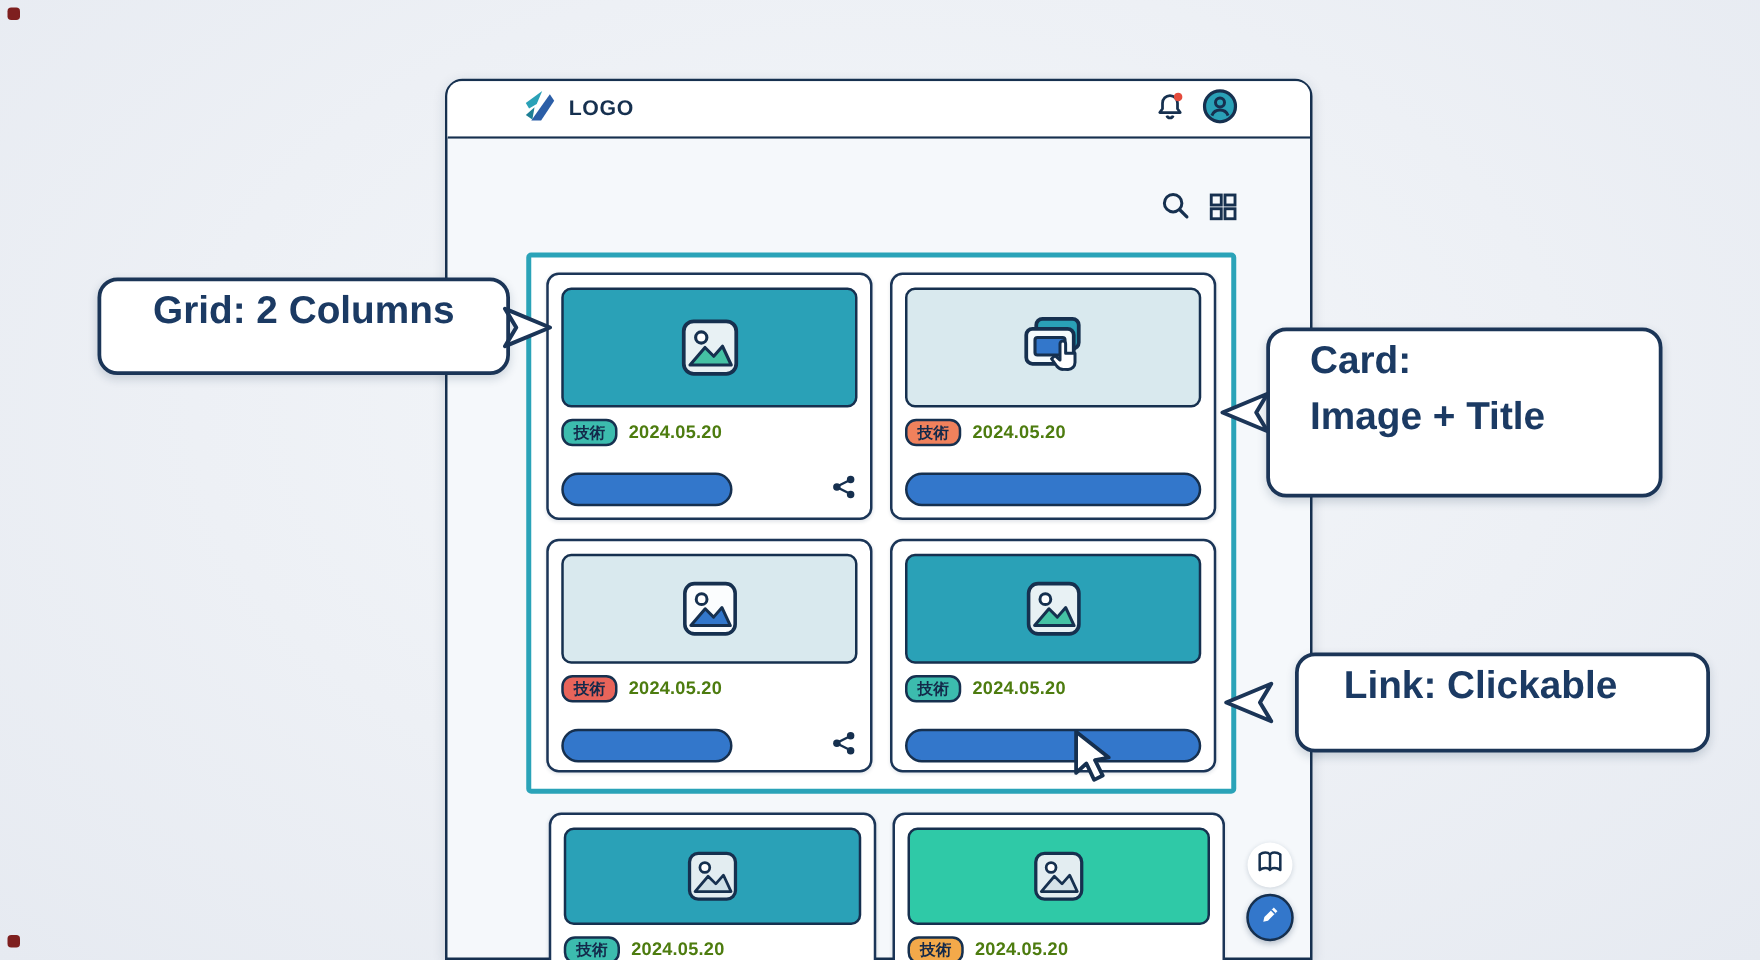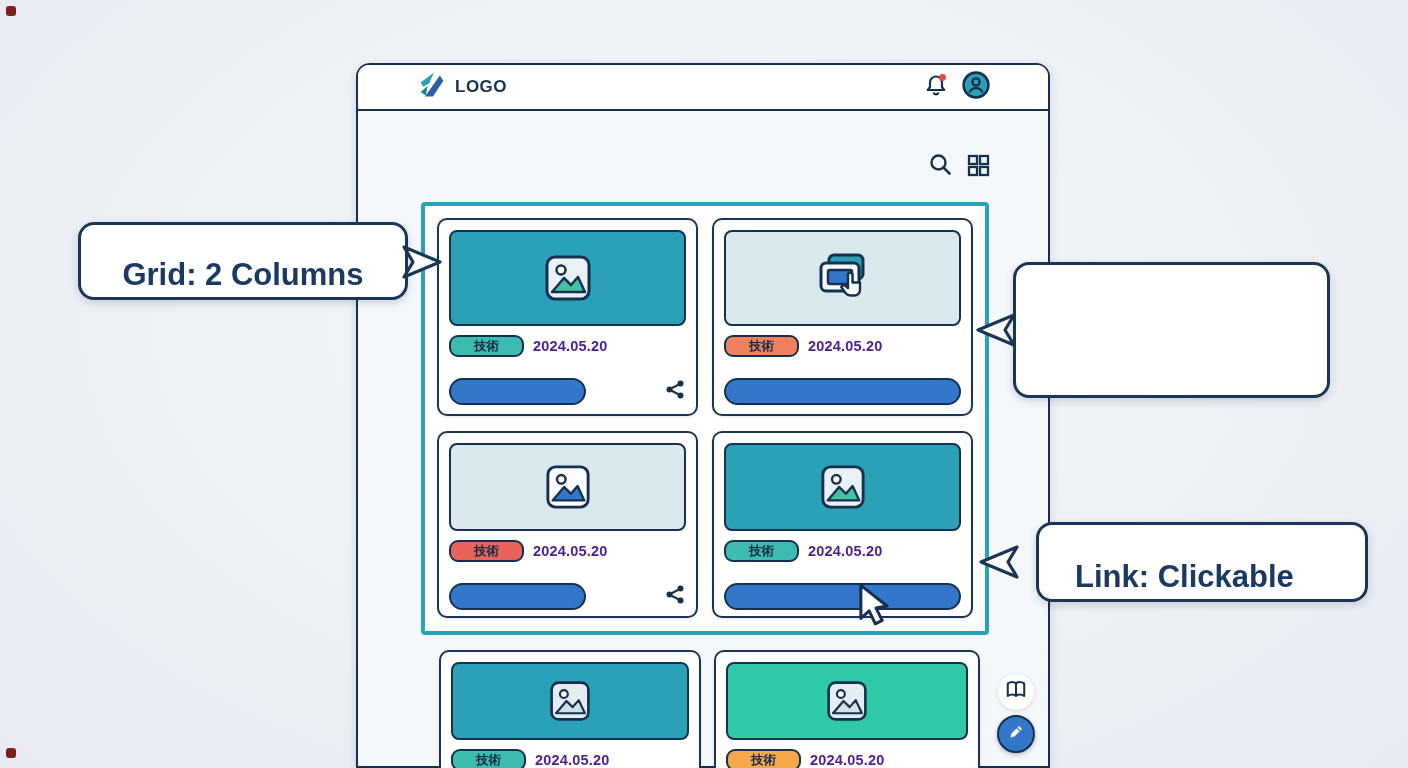--- a/index.html
+++ b/index.html
@@ -46,28 +46,28 @@
   .card-image {
     border:2.5px solid #16304f; border-radius:8px; flex:0 0 auto;
     display:flex; align-items:center; justify-content:center;
   }
   .img-h96 { height:96px; } .img-h88 { height:88px; } .img-h78 { height:78px; }
   .bg-teal  { background:#2aa1b7; }
   .bg-pale  { background:#d9e9ee; }
   .bg-green { background:#2fc9a7; }
   .meta { display:flex; align-items:center; gap:9px; margin-top:9px; }
   .badge {
-    border:2px solid #16304f; border-radius:9px; padding:1px 23px;
+    border:2px solid #16304f; border-radius:9px; padding:1px 8px;
     font-size:12.5px; font-weight:700; color:#13294a; line-height:16px; white-space:nowrap;
   }
   .badge-teal   { background:#3cbcae; }
   .badge-salmon { background:#f0815c; }
   .badge-red    { background:#e8645a; }
   .badge-amber  { background:#f3a94a; }
-  .date { font-size:14.5px; font-weight:700; color:#4c1d95; letter-spacing:.2px; }
+  .date { font-size:14.5px; font-weight:700; color:#4d7c0f; letter-spacing:.2px; }
   .titlebar { height:9px; width:90%; background:#16304f; border-radius:5px; margin-top:11px; }
   .actions { display:flex; align-items:center; justify-content:space-between; margin-top:10px; }
   .link-pill { height:27px; background:#3377cb; border:2.5px solid #16304f; border-radius:14px; }
   .w58 { width:58%; } .w100 { width:100%; }
 
   
   .card-abs { position:absolute; height:210px; }
 
   
   .float-book {
@@ -78,21 +78,21 @@
   .float-fab {
     position:absolute; left:997px; top:715px; width:38px; height:38px; border-radius:50%;
     background:#3377cb; border:2.5px solid #16304f;
     display:flex; align-items:center; justify-content:center;
     box-shadow:0 2px 5px rgba(22,48,79,.3);
   }
 
   
   .callout {
     position:absolute; background:#ffffff; border:3.5px solid #1b3557; border-radius:16px;
-    display:flex; flex-direction:column; justify-content:flex-end;
+    display:flex; flex-direction:column; justify-content:flex-start;
     box-shadow:0 3px 8px rgba(22,48,79,.18); z-index:20;
   }
   .callout .line { font-size:31px; font-weight:700; color:#1b3a63; line-height:45px; }
   .co-grid { left:78px;  top:222px; width:330px; height:78px;  align-items:center; }
   .co-card { left:1013px; top:262px; width:317px; height:136px; padding-left:32px; }
   .co-link { left:1036px; top:522px; width:332px; height:80px;  padding-left:36px; }
   .dart { position:absolute; z-index:21; }
 
   .cursor-arrow { position:absolute; left:858px; top:584px; z-index:30; }
 </style>
@@ -293,20 +293,22 @@
 </div>
 
 <div class="callout co-grid">
   <span class="line">Grid: 2 Columns</span>
 </div>
 <svg class="dart" style="left:402px; top:244px;" width="42" height="36" viewBox="0 0 42 36">
   <polygon points="2,3 38,18 2,33 11,18" fill="#ffffff" stroke="#1b3557" stroke-width="3.2" stroke-linejoin="round"></polygon>
 </svg>
 
 <div class="callout co-card">
+  <span class="line">Card:</span>
+  <span class="line">Image + Title</span>
 </div>
 <svg class="dart" style="left:972px; top:312px;" width="44" height="36" viewBox="0 0 44 36">
   <polygon points="42,3 6,18 42,33 33,18" fill="#ffffff" stroke="#1b3557" stroke-width="3.2" stroke-linejoin="round"></polygon>
 </svg>
 
 <div class="callout co-link">
   <span class="line">Link: Clickable</span>
 </div>
 <svg class="dart" style="left:975px; top:544px;" width="44" height="36" viewBox="0 0 44 36">
   <polygon points="42,3 6,18 42,33 33,18" fill="#ffffff" stroke="#1b3557" stroke-width="3.2" stroke-linejoin="round"></polygon>

